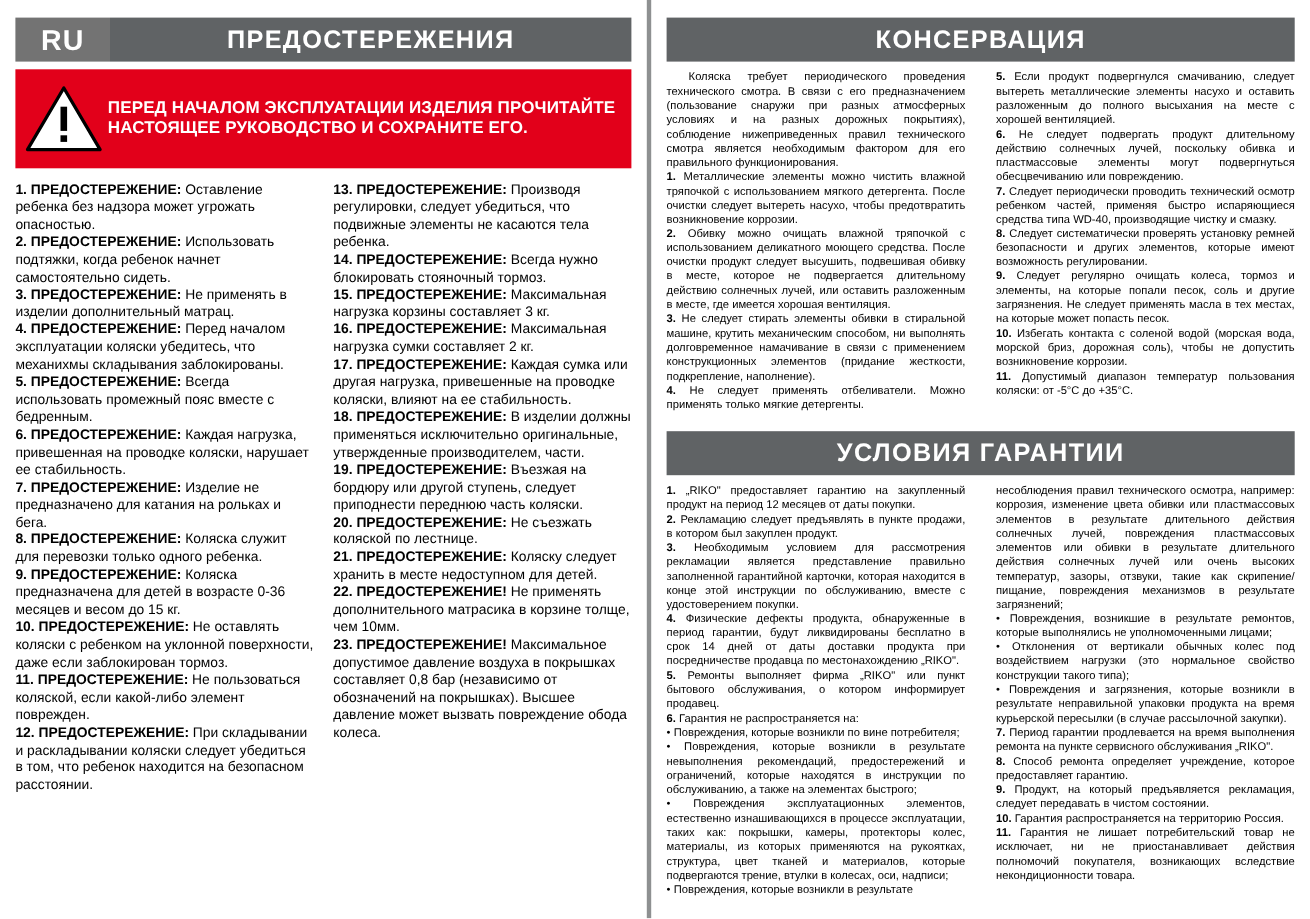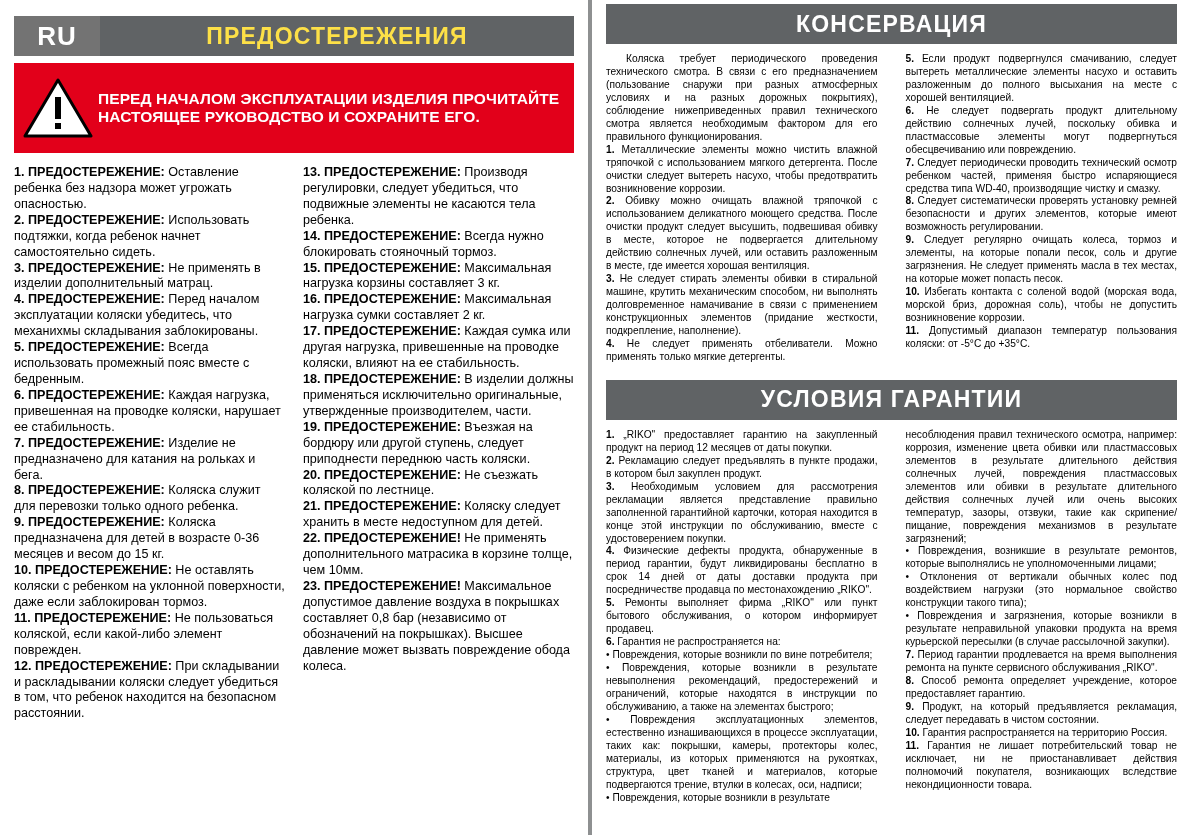--- a/index.html
+++ b/index.html
@@ -23,21 +23,21 @@
     position: relative;
   }
   .divider {
     width: 4px;
     height: 835px;
     background: #8e9091;
   }
   .col-right {
     width: 599px;
     height: 835px;
-    padding: 4px 14px 0 14px;
+    padding: 16px 14px 0 14px;
     position: relative;
   }
 
   
   .hdr {
     height: 40px;
     display: flex;
     align-items: stretch;
   }
   .hdr-ru {
@@ -54,21 +54,21 @@
     letter-spacing: 1px;
   }
   .hdr-title {
     flex: 1;
     background: #606365;
     display: flex;
     align-items: center;
     justify-content: center;
   }
   .hdr-title span {
-    color: #fde047;
+    color: #ffffff;
     font-size: 23px;
     font-weight: bold;
     letter-spacing: 1.2px;
   }
   .hdr-solid {
     height: 40px;
     background: #606365;
     display: flex;
     align-items: center;
     justify-content: center;

